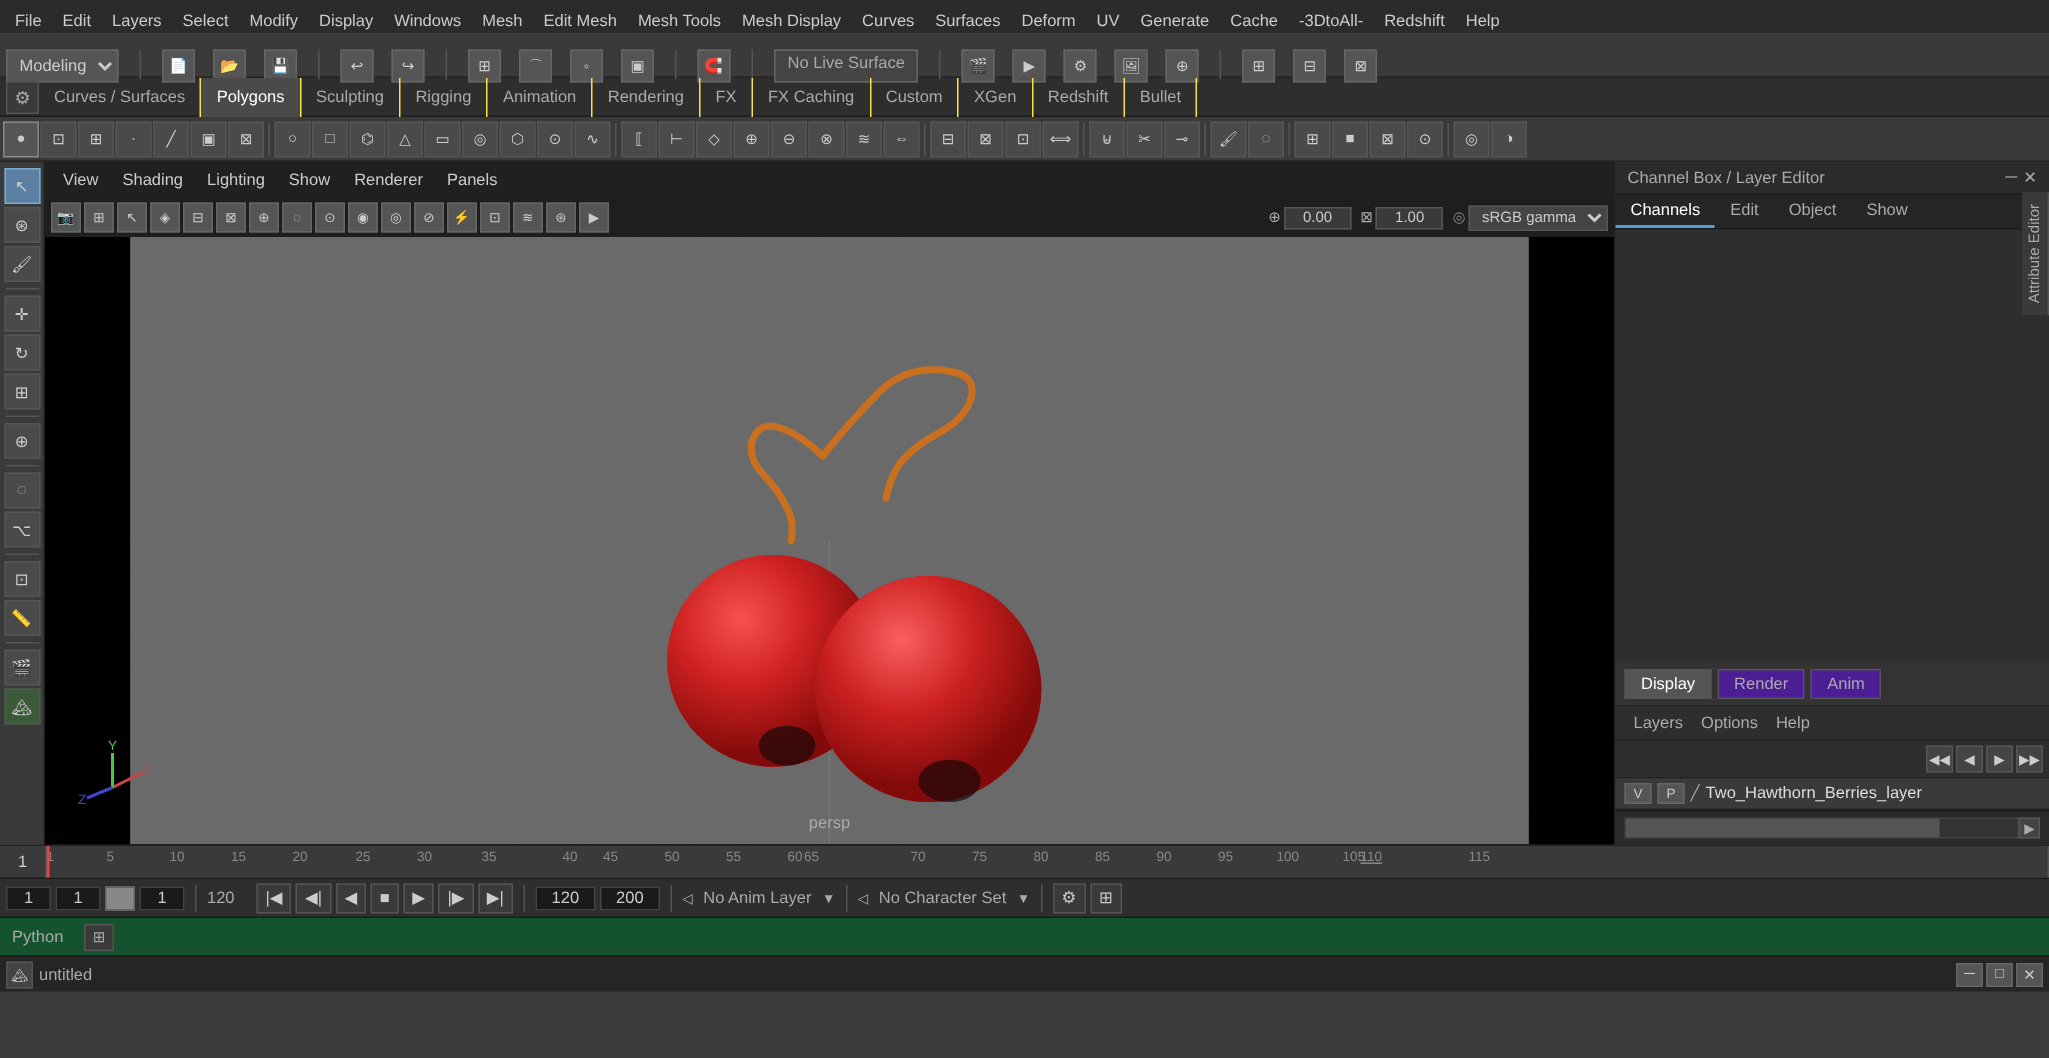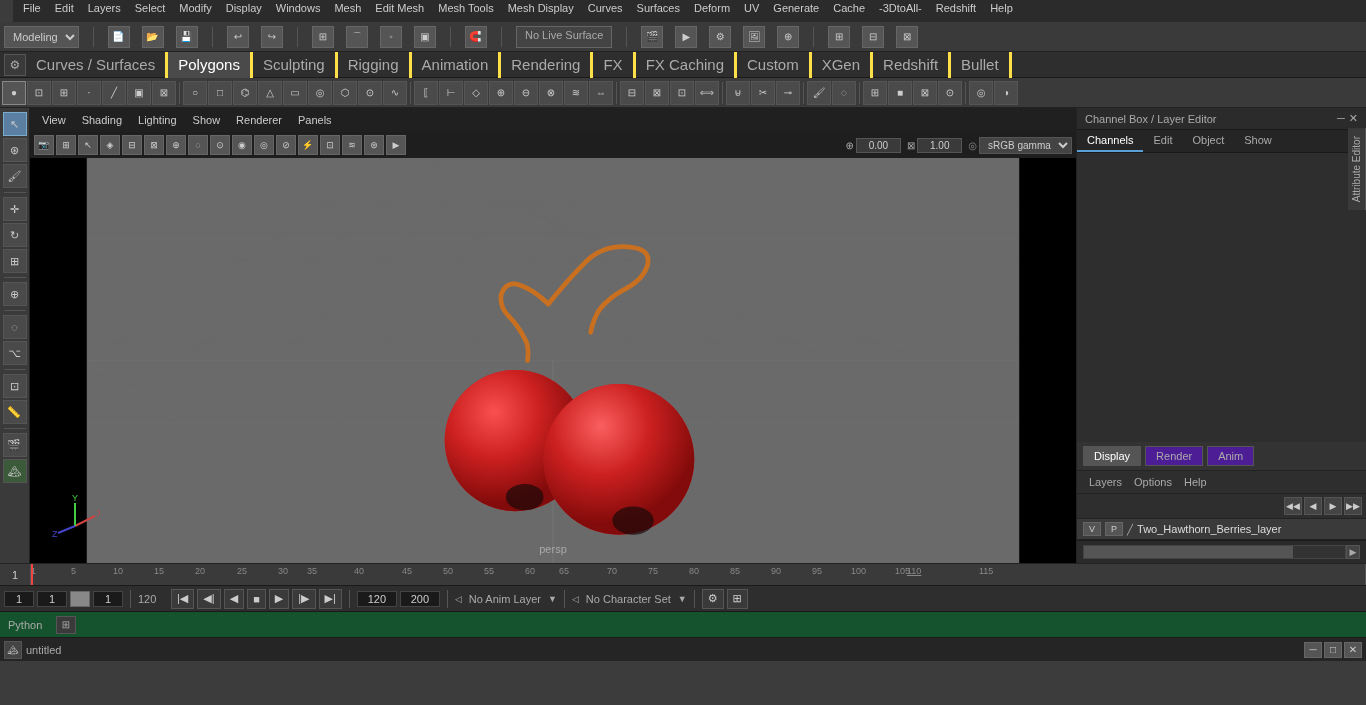--- a/index.html
+++ b/index.html
@@ -1,31 +1,31 @@
 <!DOCTYPE html>
 <html><head>
   <meta charset="utf-8">
   <style>
     * { margin: 0; padding: 0; box-sizing: border-box; }
     body { width: 1366px; height: 705px; background: #3c3c3c; font-family: Arial, sans-serif; font-size: 11px; color: #ccc; overflow: hidden; user-select: none; }
 
     
-    #menu-bar { display: flex; align-items: flex-start; background: #2b2b2b; height: 22px; padding: 0 4px; gap: 2px; margin-left: 13px; }
+    #menu-bar { display: flex; align-items: flex-end; background: #2b2b2b; height: 22px; padding: 0 4px; gap: 2px; }
     .menu-item { padding: 2px 6px; color: #ccc; cursor: pointer; font-size: 11px; }
 
     
-    #toolbar1 { display: flex; align-items: center; background: #3a3a3a; height: 30px; padding: 0 4px; gap: 12px; border-bottom: 1px solid #222; }
+    #toolbar1 { display: flex; align-items: flex-start; background: #3a3a3a; height: 30px; padding: 11px 4px; gap: 12px; border-bottom: 1px solid #222; }
     .tb1-dropdown { background: #555; border: 1px solid #666; color: #ccc; font-size: 11px; padding: 2px 4px; height: 22px; cursor: pointer; }
     .tb1-separator { width: 1px; height: 20px; background: #555; margin: 0 2px; }
     .tb1-live { background: #444; border: 1px solid #666; color: #aaa; font-size: 11px; padding: 2px 8px; height: 22px; }
     .tb1-icon { width: 22px; height: 22px; background: #555; border: 1px solid #666; display: flex; align-items: center; justify-content: center; color: #ccc; font-size: 10px; cursor: pointer; }
 
     
     #tab-bar { display: flex; align-items: center; background: #2e2e2e; height: 26px; padding: 0 2px; border-bottom: 1px solid #1a1a1a; }
-    .tab { padding: 4px 10px; font-size: 15px; color: #aaa; cursor: pointer; border-right: 3px solid #fde047; height: 26px; display: flex; align-items: center; }
+    .tab { padding: 4px 10px; font-size: 11px; color: #aaa; cursor: pointer; border-right: 1px solid #fde047; height: 26px; display: flex; align-items: center; }
     .tab.active { background: #4a4a4a; color: #fff; }
     #settings-btn { margin-left: 2px; width: 22px; height: 22px; background: #3a3a3a; border: 1px solid #555; display: flex; align-items: center; justify-content: center; color: #aaa; cursor: pointer; font-size: 12px; }
 
     
     #tool-icons-row { display: flex; align-items: center; background: #3a3a3a; height: 30px; padding: 0 2px; gap: 1px; border-bottom: 1px solid #222; overflow: hidden; }
     .tool-icon { width: 24px; height: 24px; background: #4a4a4a; border: 1px solid #555; display: flex; align-items: center; justify-content: center; color: #ccc; font-size: 10px; cursor: pointer; }
     .tool-sep { width: 1px; height: 22px; background: #555; margin: 0 2px; }
 
     
     #main-layout { display: flex; height: calc(705px - 22px - 30px - 26px - 30px - 22px - 26px); }
@@ -432,27 +432,27 @@
   <div id="timeline-track" style="flex:1; height:22px; background:#3a3a3a; position:relative; overflow:hidden; border-left:1px solid #555;">
 
     <div style="position:absolute; top:0; left:0; right:0; height:22px; display:flex; align-items:flex-start; padding-top:2px;">
       <span class="tl-num" style="left:0px;">1</span>
       <span class="tl-num" style="left:40px;">5</span>
       <span class="tl-num" style="left:82px;">10</span>
       <span class="tl-num" style="left:123px;">15</span>
       <span class="tl-num" style="left:164px;">20</span>
       <span class="tl-num" style="left:206px;">25</span>
       <span class="tl-num" style="left:247px;">30</span>
-      <span class="tl-num" style="left:276px;text-align:right;">35</span>
-      <span class="tl-num" style="left:323px;">40</span>
+      <span class="tl-num" style="left:290px;text-align:right;">35</span>
+      <span class="tl-num" style="left:344px;">40</span>
       <span class="tl-num" style="left:371px;">45</span>
       <span class="tl-num" style="left:412px;">50</span>
       <span class="tl-num" style="left:453px;">55</span>
       <span class="tl-num" style="left:494px;">60</span>
-      <span class="tl-num" style="left:528px;">65</span>
+      <span class="tl-num" style="left:505px;">65</span>
       <span class="tl-num" style="left:576px;">70</span>
       <span class="tl-num" style="left:617px;">75</span>
       <span class="tl-num" style="left:658px;">80</span>
       <span class="tl-num" style="left:699px;">85</span>
       <span class="tl-num" style="left:740px;">90</span>
       <span class="tl-num" style="left:781px;">95</span>
       <span class="tl-num" style="left:820px;">100</span>
       <span class="tl-num" style="left:864px;">105</span>
       <span class="tl-num" style="left:876px;text-decoration:underline;">110</span>
       <span class="tl-num" style="left:948px;">115</span>

